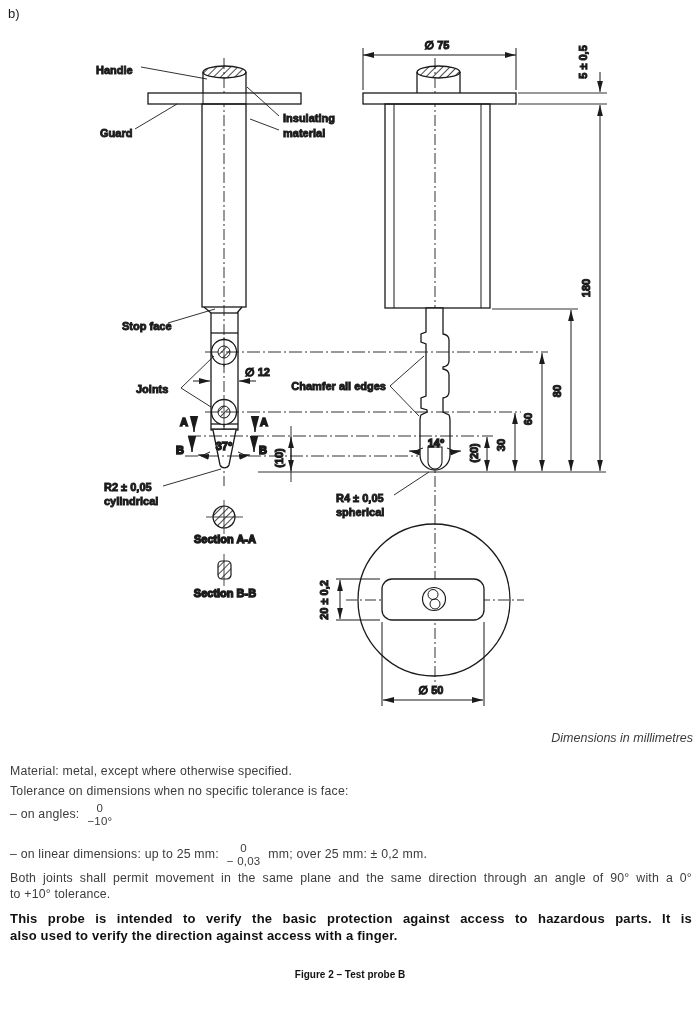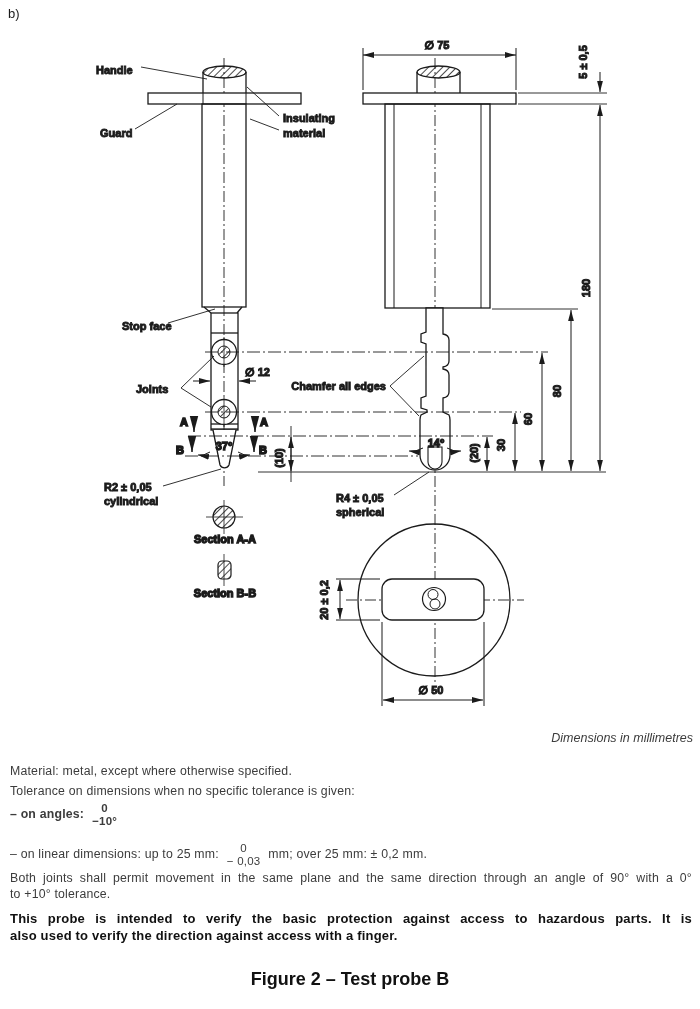--- a/index.html
+++ b/index.html
@@ -5,29 +5,29 @@
   html,body{margin:0;padding:0;background:#e8e8e8;}
   .page{position:relative;width:700px;height:1009px;background:#ffffff;overflow:hidden;
         font-family:"Liberation Sans",sans-serif;color:#1b1b1b;}
   .page-label{position:absolute;left:8px;top:6px;font-size:13px;color:#1b1b1b;}
   svg text{font-family:"Liberation Sans",sans-serif;font-size:11px;font-weight:bold;fill:#1b1b1b;}
   .dims-note{position:absolute;right:7px;top:731px;font-size:12.5px;font-style:italic;color:#3c3c3c;}
   .notes{position:absolute;left:10px;top:758px;width:682px;font-size:12.3px;color:#3c3c3c;}
   .note-line{position:absolute;left:0;width:682px;letter-spacing:.2px;}
   .n-material{top:6px;}
   .n-tolerance{top:26px;}
-  .n-angles{top:44px;font-weight:bold;}
+  .n-angles{top:44px;}
   .n-linear{top:84px;}
   .n-joints{top:112px;line-height:16px;}
   .jl1{text-align:justify;text-align-last:justify;}
   .n-purpose{top:152px;line-height:17px;font-size:13px;font-weight:bold;color:#111;}
   .stack{display:inline-flex;flex-direction:column;align-items:center;vertical-align:middle;
          font-size:11.5px;line-height:12.5px;margin:0 8px;}
   .caption{position:absolute;left:0;top:969px;width:700px;text-align:center;
-           font-size:18px;font-weight:bold;color:#111;}
+           font-size:10px;font-weight:bold;color:#111;}
 </style>
 </head>
 <body>
 
 <div class="page">
 
   <div class="page-label">b)</div>
 
   <svg width="700" height="750" viewBox="0 0 700 750" fill="none" stroke="#1b1b1b" stroke-width="1.3">
     <defs>
@@ -217,21 +217,21 @@
       <line x1="394" y1="495" x2="429" y2="472"></line>
       <text x="336" y="502">R4 ± 0,05</text>
       <text x="336" y="516">spherical</text>
     </g>
   </svg>
 
   <div class="dims-note">Dimensions in millimetres</div>
 
   <div class="notes">
     <div class="note-line n-material">Material: metal, except where otherwise specified.</div>
-    <div class="note-line n-tolerance">Tolerance on dimensions when no specific tolerance is given:</div>
+    <div class="note-line n-tolerance">Tolerance on dimensions when no specific tolerance is face:</div>
     <div class="note-line n-angles">
       <span>–  on angles:</span><span class="stack">
           <span>0</span>
           <span>−10°</span>
         </span>
     </div>
     <div class="note-line n-linear">
       <span>–  on linear dimensions: up to 25 mm:</span><span class="stack">
           <span>0</span>
           <span>− 0,03</span>

